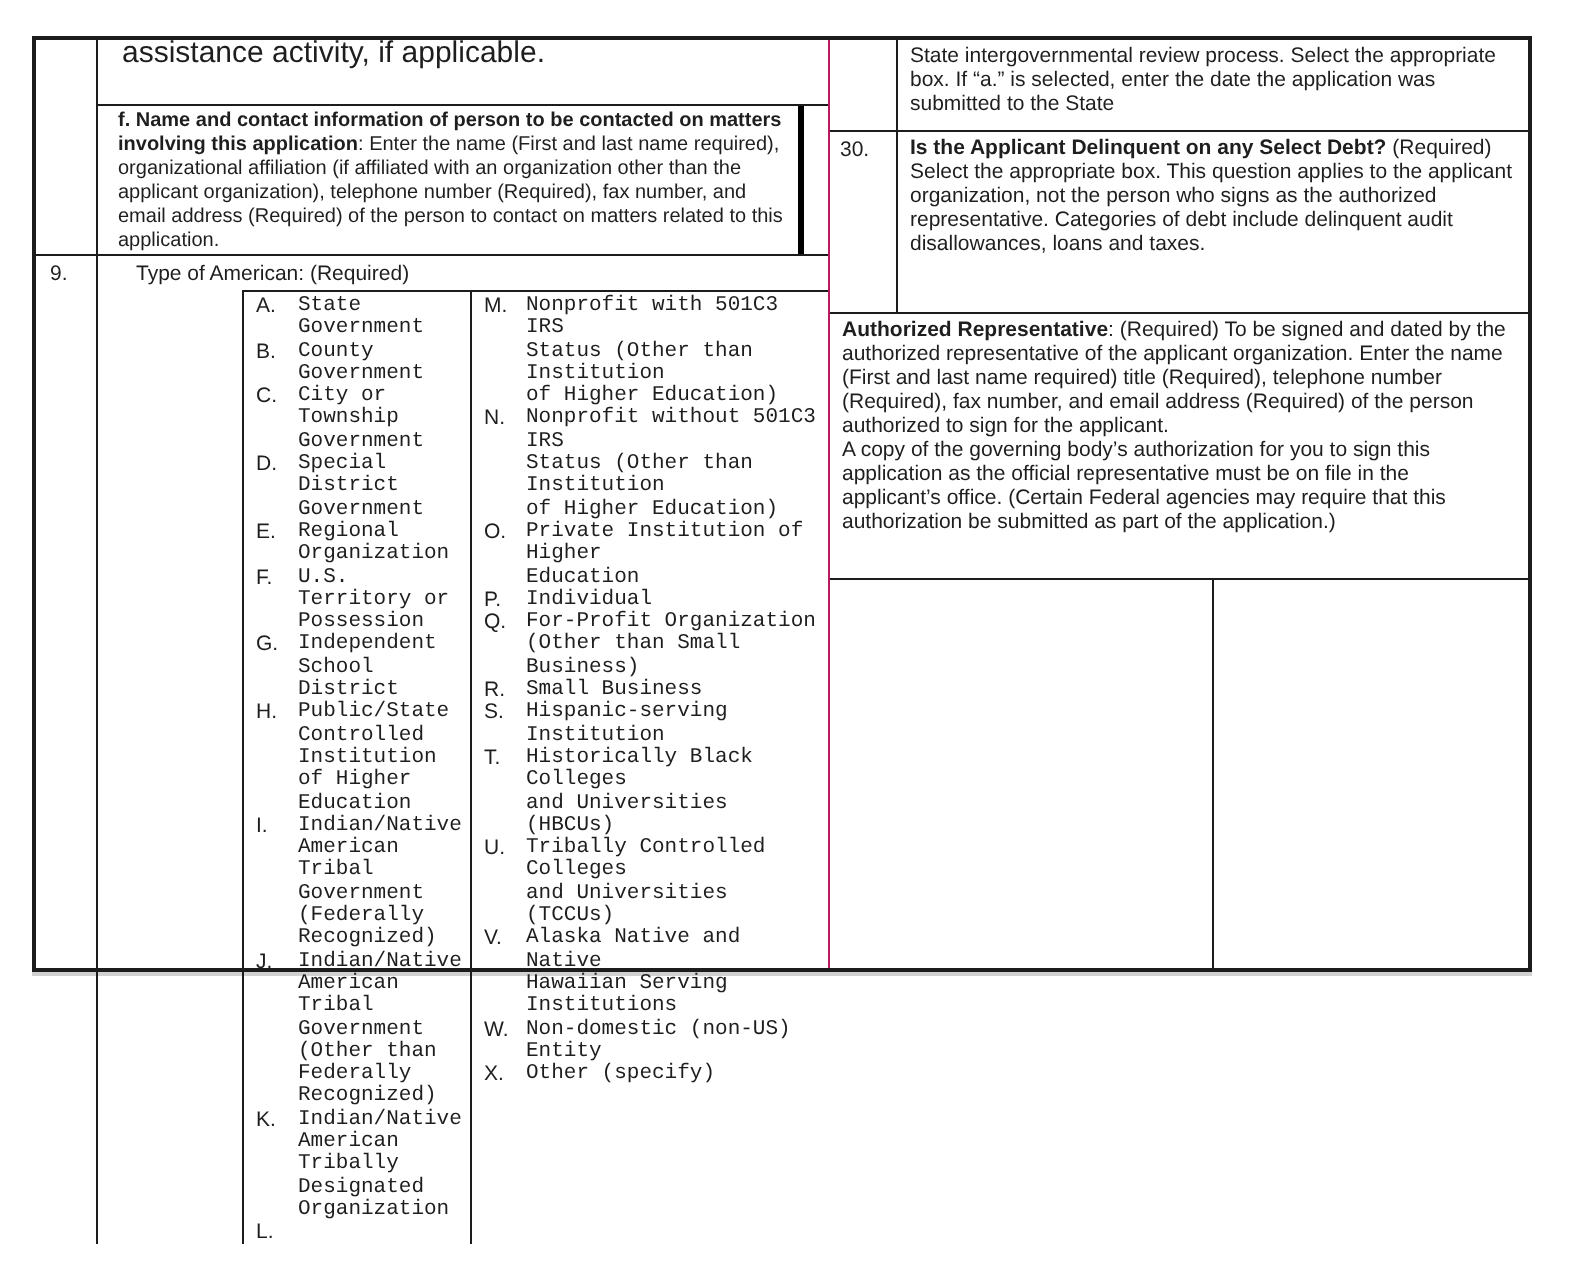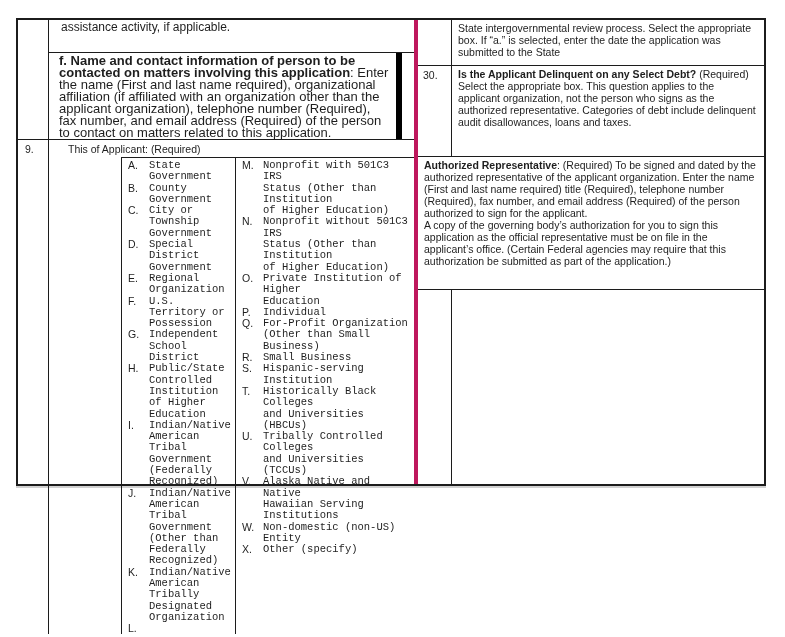--- a/index.html
+++ b/index.html
@@ -11,36 +11,36 @@
   }
   .sheet{position:relative;width:785px;height:637px;background:#fff;}
   .maintable{
     position:absolute;left:16px;top:18px;width:750px;height:468px;
     border:2px solid #1c1c1c;box-sizing:border-box;display:flex;
     box-shadow:0 2px 0 rgba(0,0,0,0.18);
     background:#fff;
   }
   .half{display:flex;flex-direction:column;box-sizing:border-box;}
   .half.left{width:396px;}
-  .half.right{flex:1;border-left:4px solid #be185d;}
+  .half.right{flex:1;border-left:1px solid #be185d;align-items:center;}
   .trow{display:flex;box-sizing:border-box;}
   .trow.bordered{border-bottom:1px solid #1c1c1c;}
   .numcol{box-sizing:border-box;border-right:1px solid #1c1c1c;flex:0 0 auto;
     font-size:10.5px;line-height:12px;padding:3px 0 0 7px;}
   .half.left .numcol{width:31px;}
   .half.right .numcol{width:34px;padding-left:5px;}
   .textcol{flex:1;display:flex;flex-direction:column;box-sizing:border-box;min-width:0;}
   .para{font-size:10.5px;line-height:12px;padding:2px 8px 0 6px;}
   .cont-line{
-    font-size:12px;line-height:12.5px;padding:1px 6px 18px 12px;
+    font-size:15px;line-height:12.5px;padding:1px 6px 18px 12px;
     border-bottom:1px solid #1c1c1c;
   }
   .fbox{
-    flex:1;border-right:6px solid #000000;margin-right:12px;
-    font-size:13px;line-height:12px;padding:2px 6px 0 10px;box-sizing:border-box;
+    flex:1;border-right:3px solid #000000;margin-right:12px;
+    font-size:10px;line-height:12px;padding:2px 6px 0 10px;box-sizing:border-box;
   }
   .b{font-weight:bold;}
   .t9-title{font-size:10.5px;line-height:12.5px;padding:3px 6px 0 19px;}
   .t9-sub{font-size:10.5px;line-height:12px;padding:0 10px 0 5px;}
   .typestable{
     flex:1;margin-left:72px;border-top:1px solid #1c1c1c;border-left:1px solid #1c1c1c;
     display:flex;box-sizing:border-box;margin-top:2px;
   }
   .tcol{box-sizing:border-box;padding-top:2px;}
   .tcol1{width:114px;border-right:1px solid #1c1c1c;}
@@ -66,21 +66,21 @@
           <div class="cont-line">assistance activity, if applicable.</div>
           <div class="fbox">
             <span class="b">f. Name and contact information of person to be contacted on matters involving this application</span><span>: Enter the name (First and last name required), organizational affiliation (if affiliated with an organization other than the applicant organization), telephone number (Required), fax number, and email address (Required) of the person to contact on matters related to this application.</span>
           </div>
         </div>
       </div>
 
       <div class="trow empty-row">
         <div class="numcol">9.</div>
         <div class="textcol">
-          <div class="t9-title">This of Applicant: (Required)</div>
+          <div class="t9-title">Type of American: (Required)</div>
           <div class="typestable">
             <div class="tcol tcol1">
                 <div class="type-item">
                   <span class="type-letter">A.</span>
                   <span class="type-text">State Government</span>
                 </div>
                 <div class="type-item">
                   <span class="type-letter">B.</span>
                   <span class="type-text">County Government</span>
                 </div>

